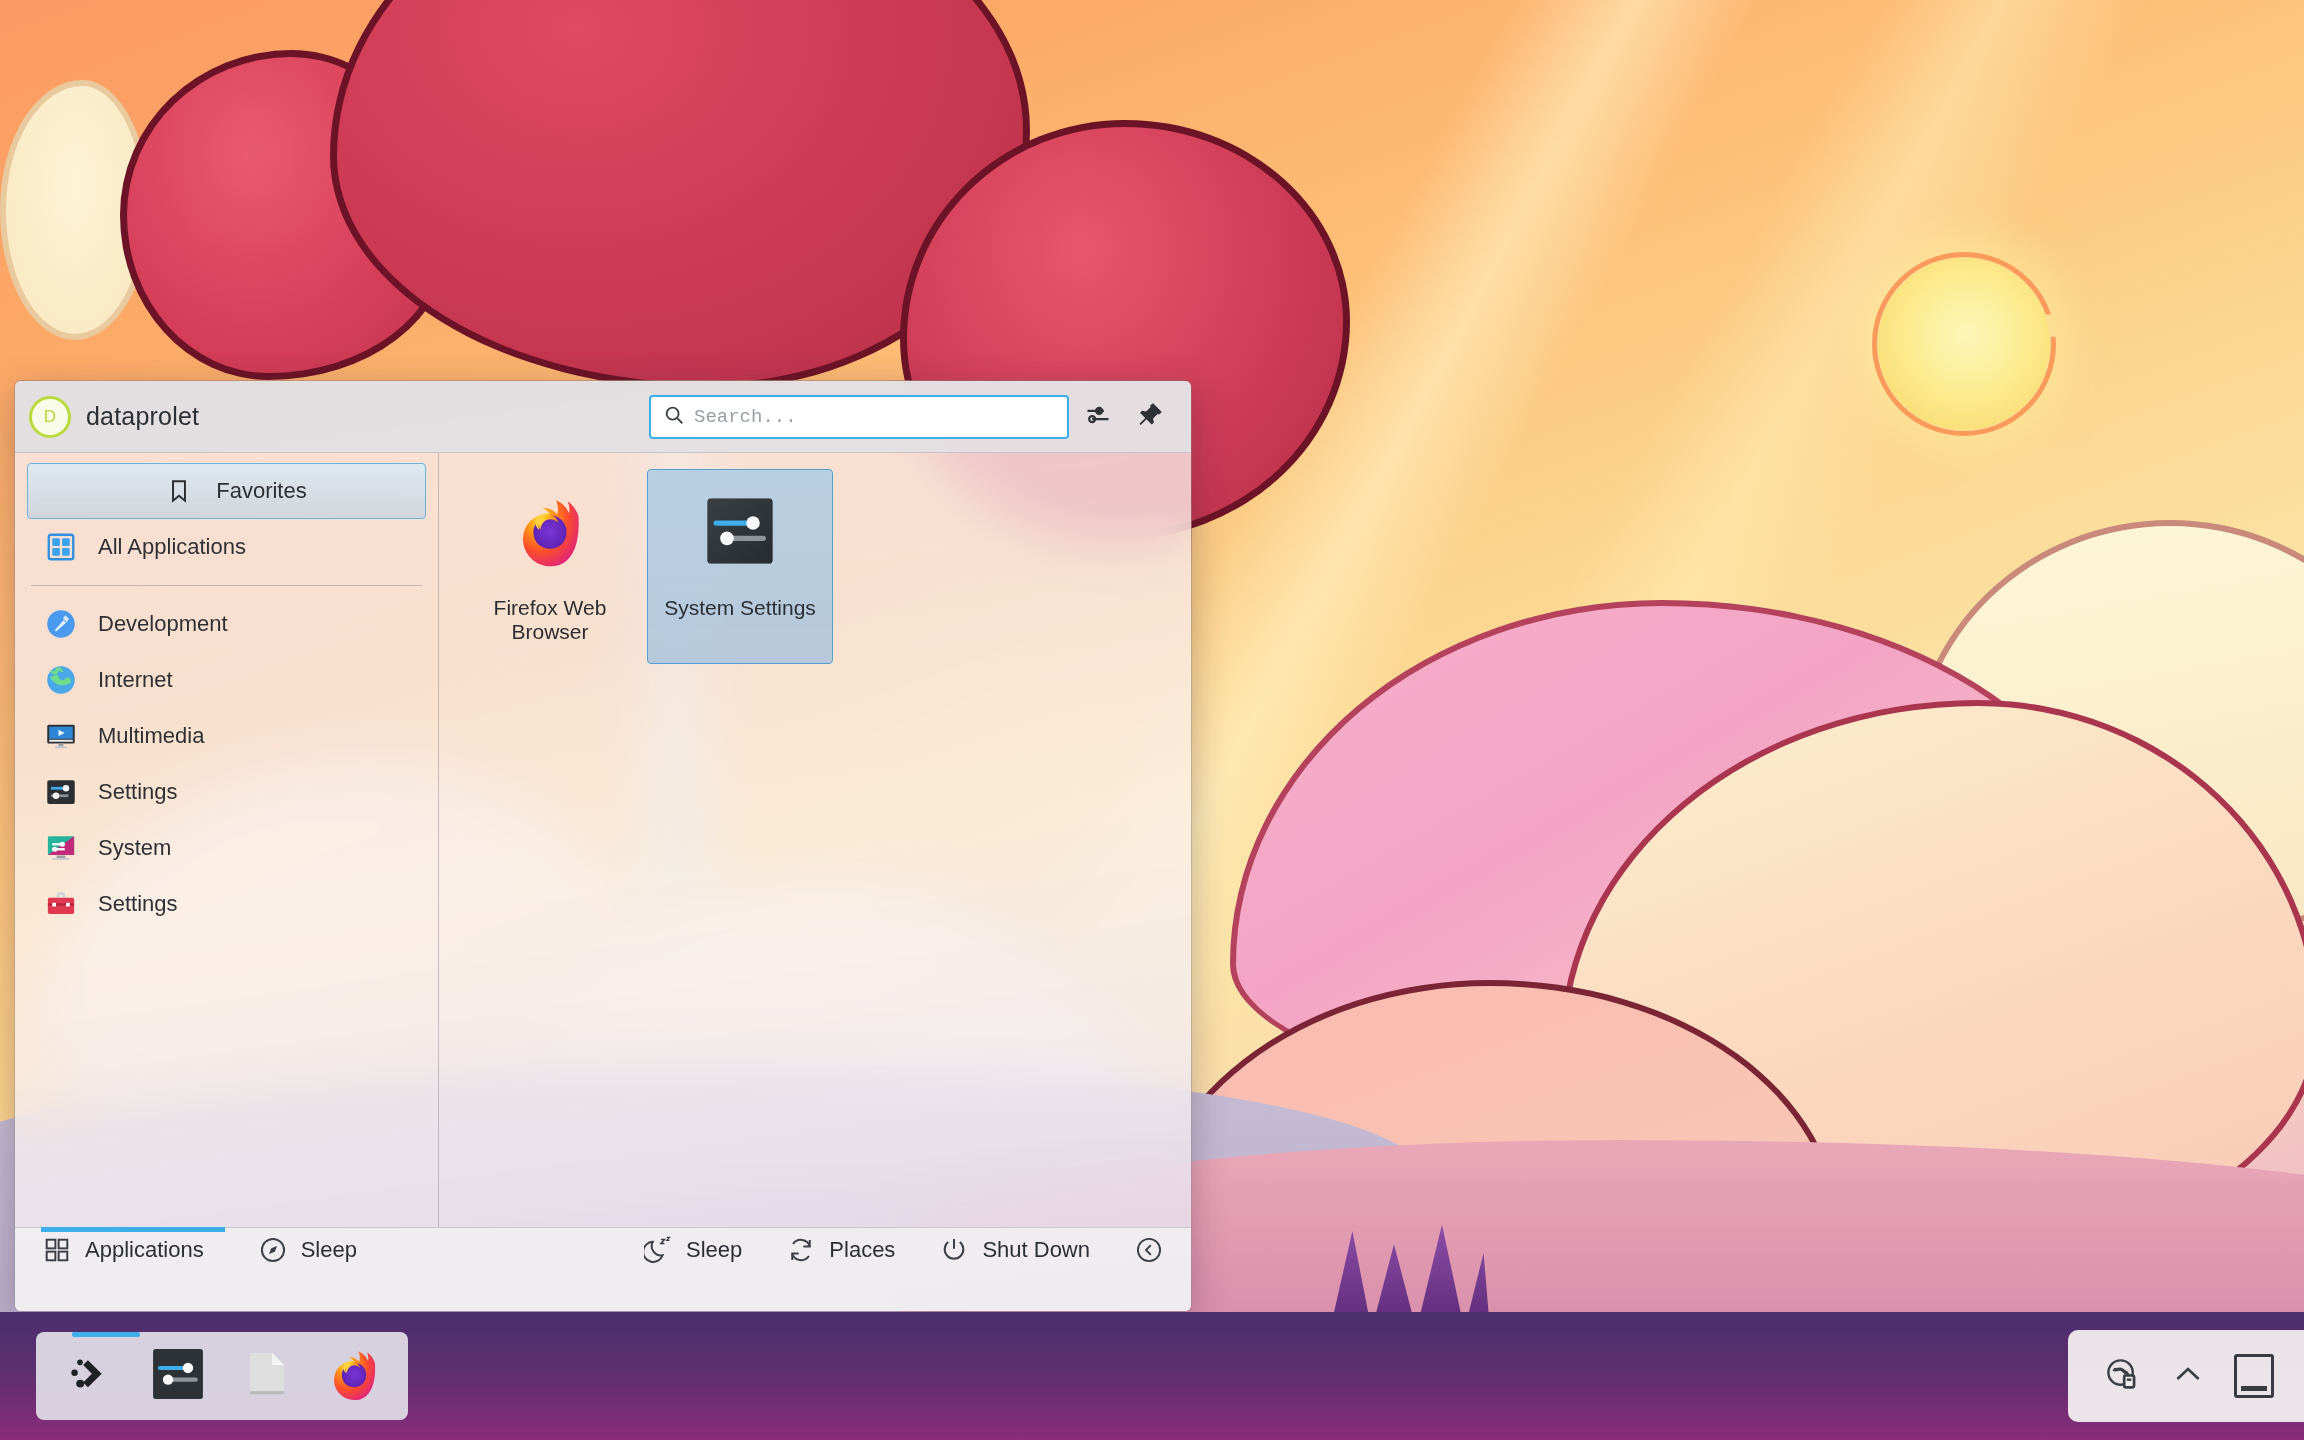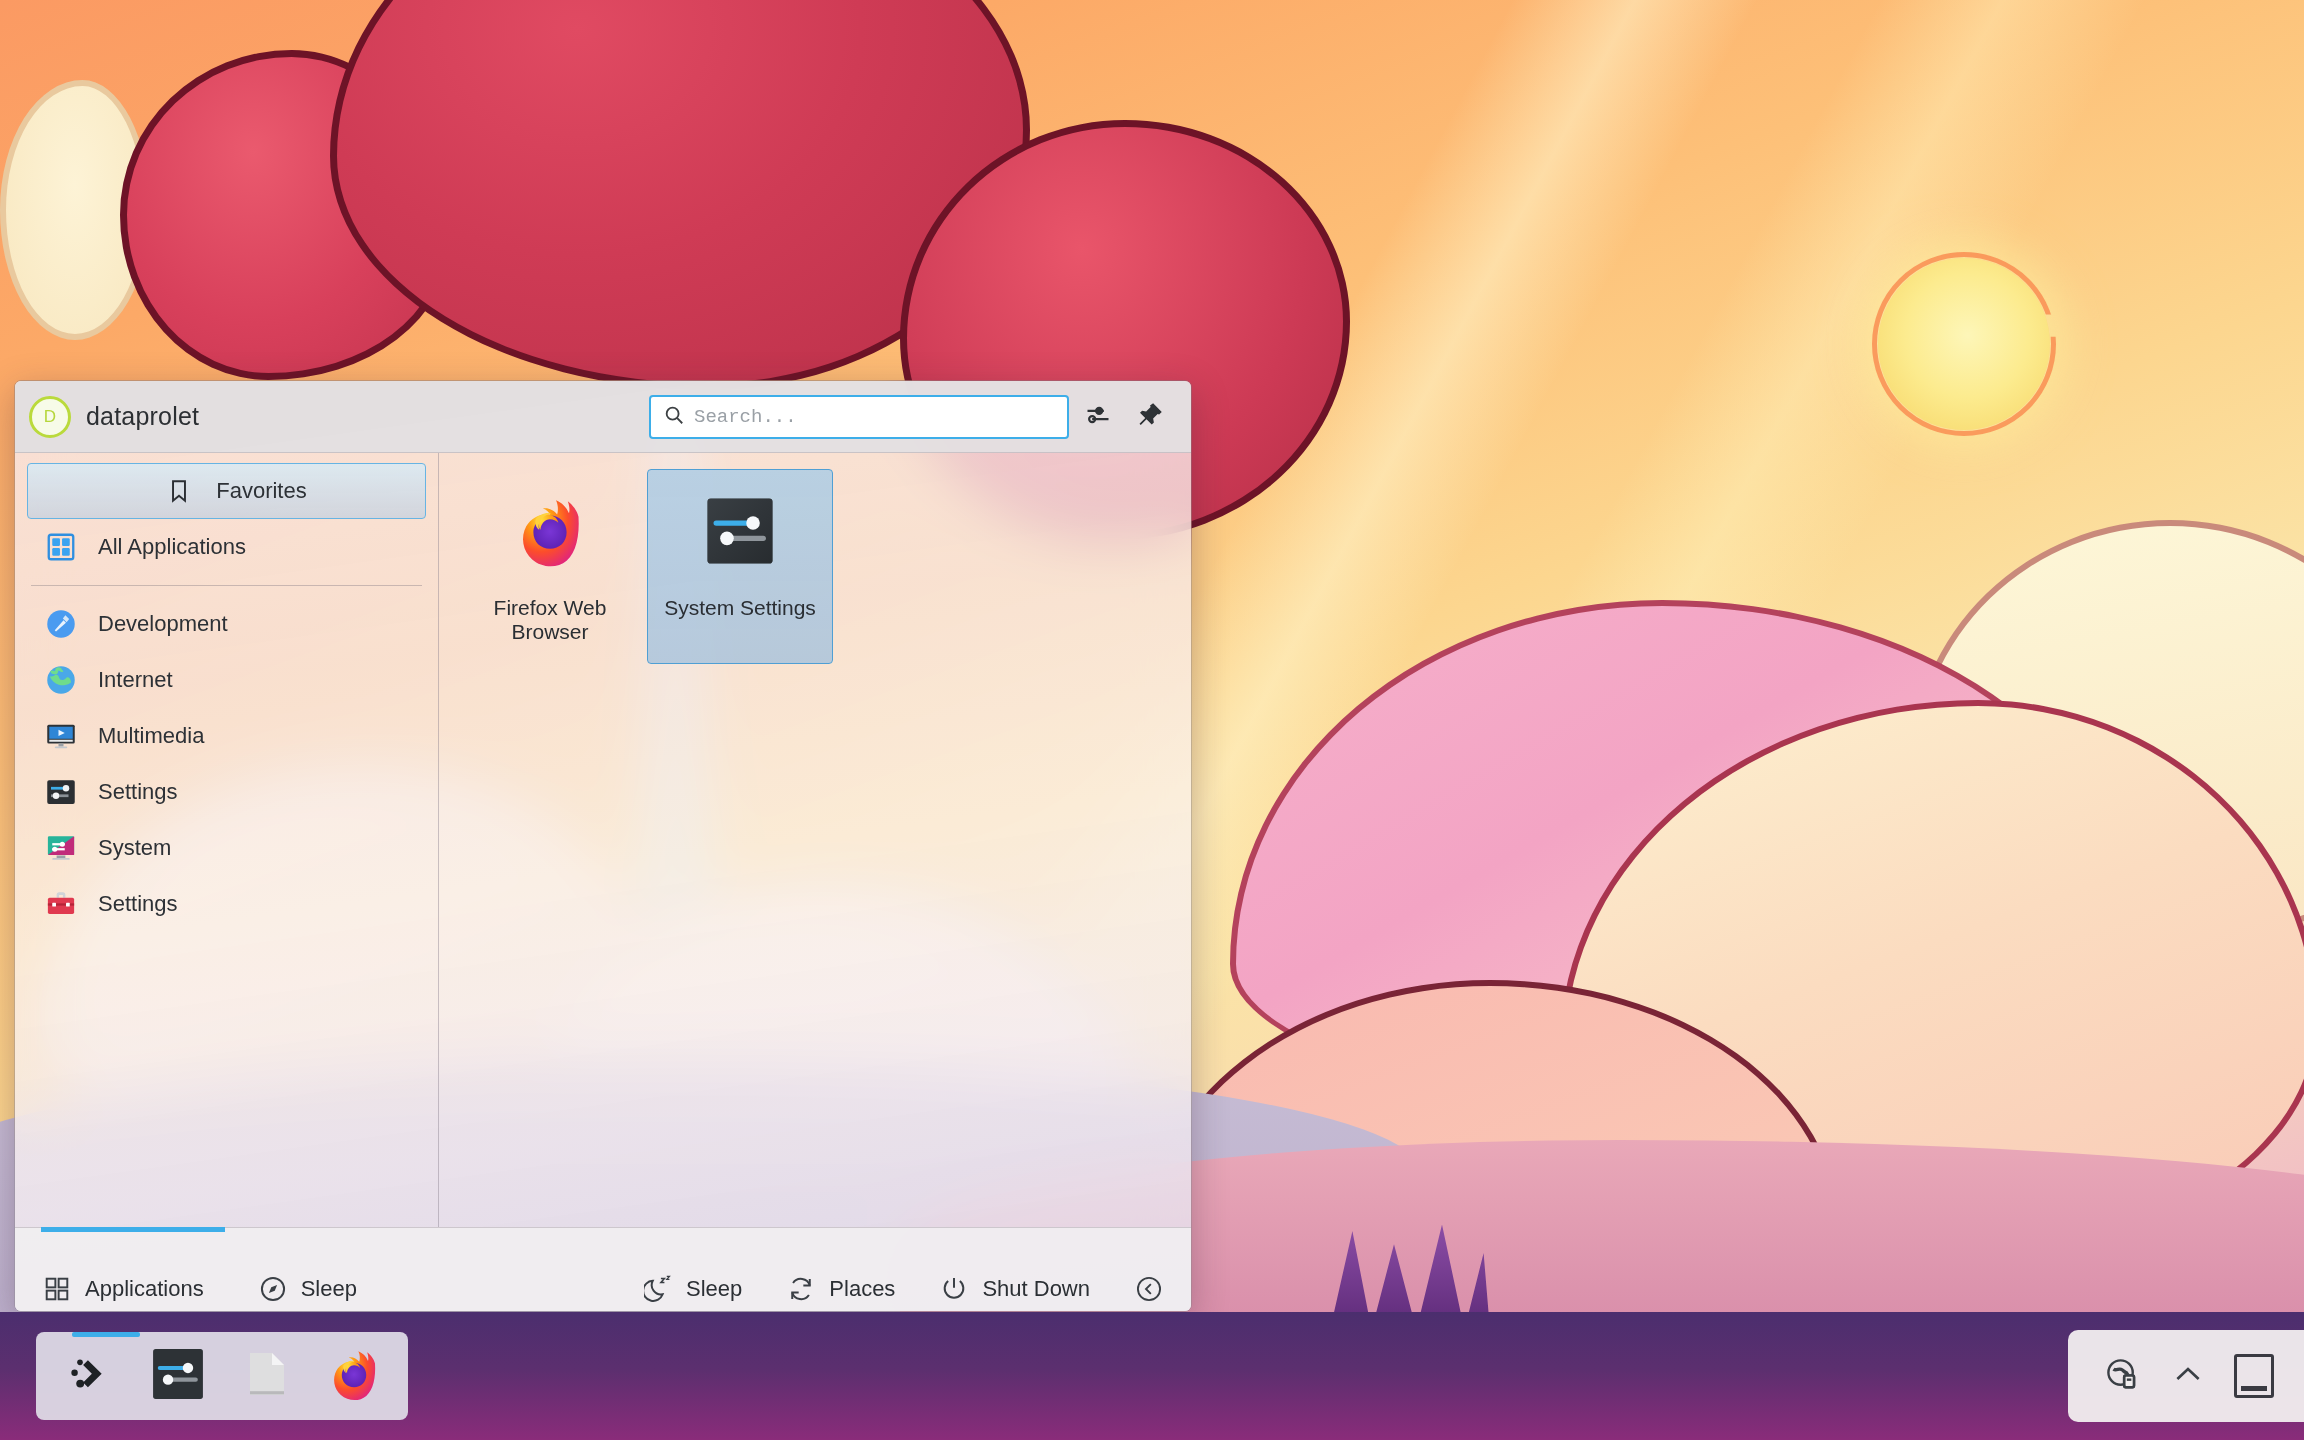--- a/index.html
+++ b/index.html
@@ -213,21 +213,21 @@
     border:1px solid #4f9fd4;
   }
   .app-ico { width:82px; height:82px; flex:0 0 82px; display:flex; align-items:center; justify-content:center; }
   .app-label { font-size:21px; line-height:1.15; color:#2a2e33; max-width:160px; }
 
   #ko-footer {
     position:relative; z-index:2;
     height:84px; flex:0 0 84px;
     background:rgba(240,238,240,.94);
     border-top:1px solid rgba(140,130,140,.35);
-    display:flex; align-items:flex-end; padding:0 22px;
+    display:flex; align-items:flex-start; padding:0 22px;
   }
   #tabmark { position:absolute; left:26px; top:-1px; width:184px; height:5px; background:#3daee9; }
   .foot-btn {
     display:flex; align-items:center; gap:13px;
     font-size:22px; color:#2b2f34; margin-right:44px;
     padding:7px 5px; border-radius:4px;
   }
   .foot-right { margin-left:auto; display:flex; align-items:center; }
   .foot-right .foot-btn { margin-right:34px; }
   .foot-right .foot-btn:last-child { margin-right:0; }

